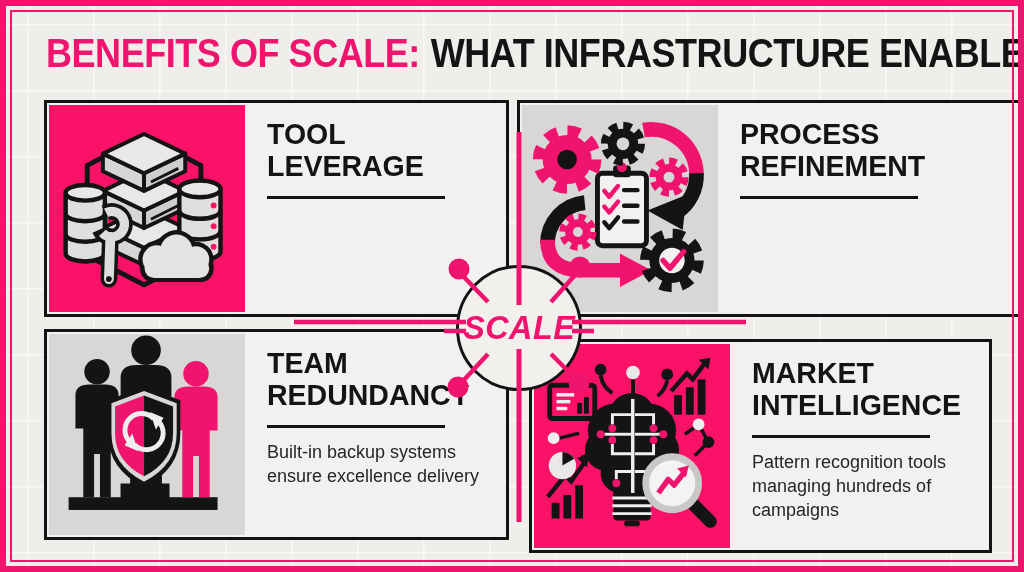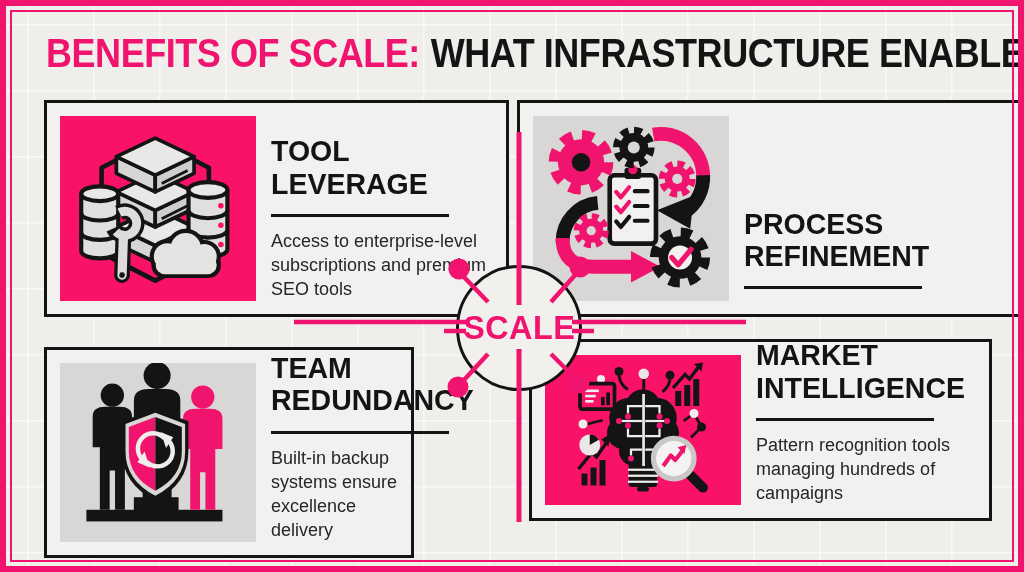--- a/index.html
+++ b/index.html
@@ -22,41 +22,41 @@
   }
   .inner-line{position:absolute;inset:4px;border:2px solid var(--pink);pointer-events:none;z-index:6}
   .main-title{
     position:absolute;left:40px;top:25px;white-space:nowrap;
     font-weight:bold;font-size:40px;letter-spacing:-.5px;color:var(--ink);
     transform:scaleX(.9);transform-origin:left top;z-index:2;
   }
   .main-title .hl{color:var(--pink);margin-right:12px}
   .card{
     position:absolute;background:var(--cardbg);border:3px solid var(--ink);
-    display:flex;padding:13px;gap:15px;z-index:1;align-items:flex-end;
+    display:flex;padding:2px;gap:22px;z-index:1;
   }
   .c1{left:38px;top:94px;width:465px;height:217px}
   .c2{left:511px;top:94px;width:522px;height:217px}
-  .c3{left:38px;top:341px;width:370px;height:211px}
-  .c4{left:523px;top:333px;width:463px;height:182px}
+  .c3{left:38px;top:323px;width:465px;height:211px}
+  .c4{left:523px;top:333px;width:463px;height:214px}
   .icon-panel{flex:0 0 196px;height:100%;overflow:hidden}
   .panel-pink{background:var(--panel-pink)}
   .panel-gray{background:var(--panel-gray)}
   .icon-panel svg{width:100%;height:100%;display:block}
   .card-text{flex:1;min-width:0;padding-top:13px}
   .card-title{
     font-size:30px;font-weight:bold;line-height:1.07;color:var(--ink);
     letter-spacing:0;transform:scaleX(.95);transform-origin:left top;white-space:nowrap;
   }
   .divider{width:178px;height:3px;background:var(--ink);margin:14px 0 12px}
   .card-desc{font-size:18px;line-height:1.34;color:#262626;max-width:232px}
   .center-circle{
     position:absolute;left:450px;top:259px;width:126px;height:126px;border-radius:50%;
     background:#F1F0ED;border:3.5px solid var(--ink);z-index:3;
-    display:flex;align-items:center;justify-content:center;
+    display:flex;align-items:center;justify-content:center;font-style:italic;
   }
   .center-label{
     color:var(--pink);font-size:33px;font-weight:bold;letter-spacing:.5px;
     transform:scaleX(.98);
   }
   .overlay{position:absolute;left:0;top:0;z-index:4;pointer-events:none}
 </style>
 </head>
 <body>
 
@@ -129,21 +129,20 @@
           <rect x="97.5" y="151" width="66" height="20" rx="10" fill="#E4E3E1"></rect>
         </g>
       </svg>
     </div>
     <div class="card-text">
       <div class="card-title">
         <div>TOOL</div>
         <div>LEVERAGE</div>
       </div>
       <div class="divider"></div>
-      <div class="card-desc">Access to enterprise-level subscriptions and premium SEO tools</div>
     </div>
   </div>
 
   <div class="card c2">
     <div class="icon-panel panel-gray">
       <svg viewBox="0 0 200 200">
 
         <path d="M124,20 A46,46 0 0 1 178,66" stroke="#F0146E" stroke-width="15" fill="none"></path>
         <path d="M178,64 A46,46 0 0 1 158,104" stroke="#141414" stroke-width="15" fill="none"></path>
         <path d="M64,94 A42,42 0 0 0 26,136" stroke="#141414" stroke-width="15" fill="none"></path>

